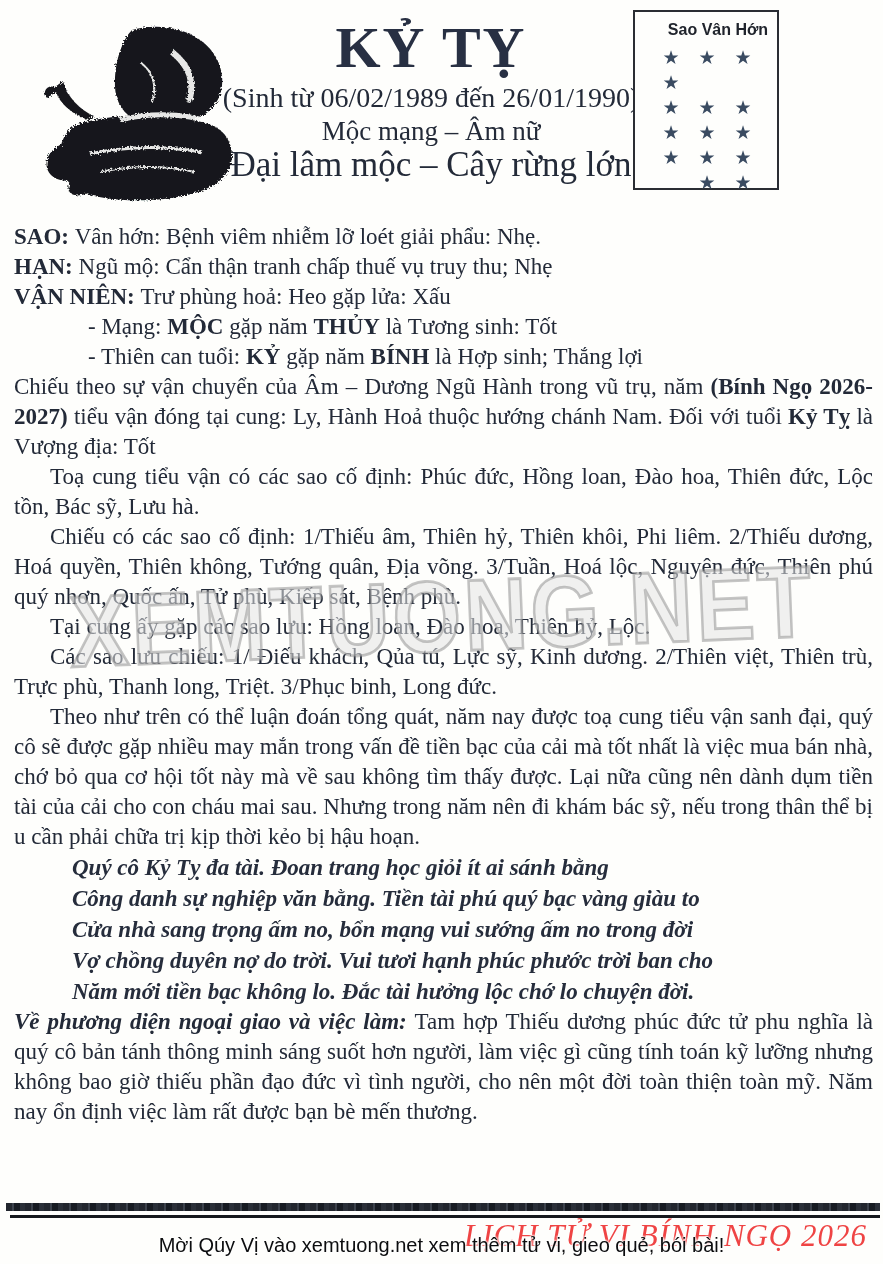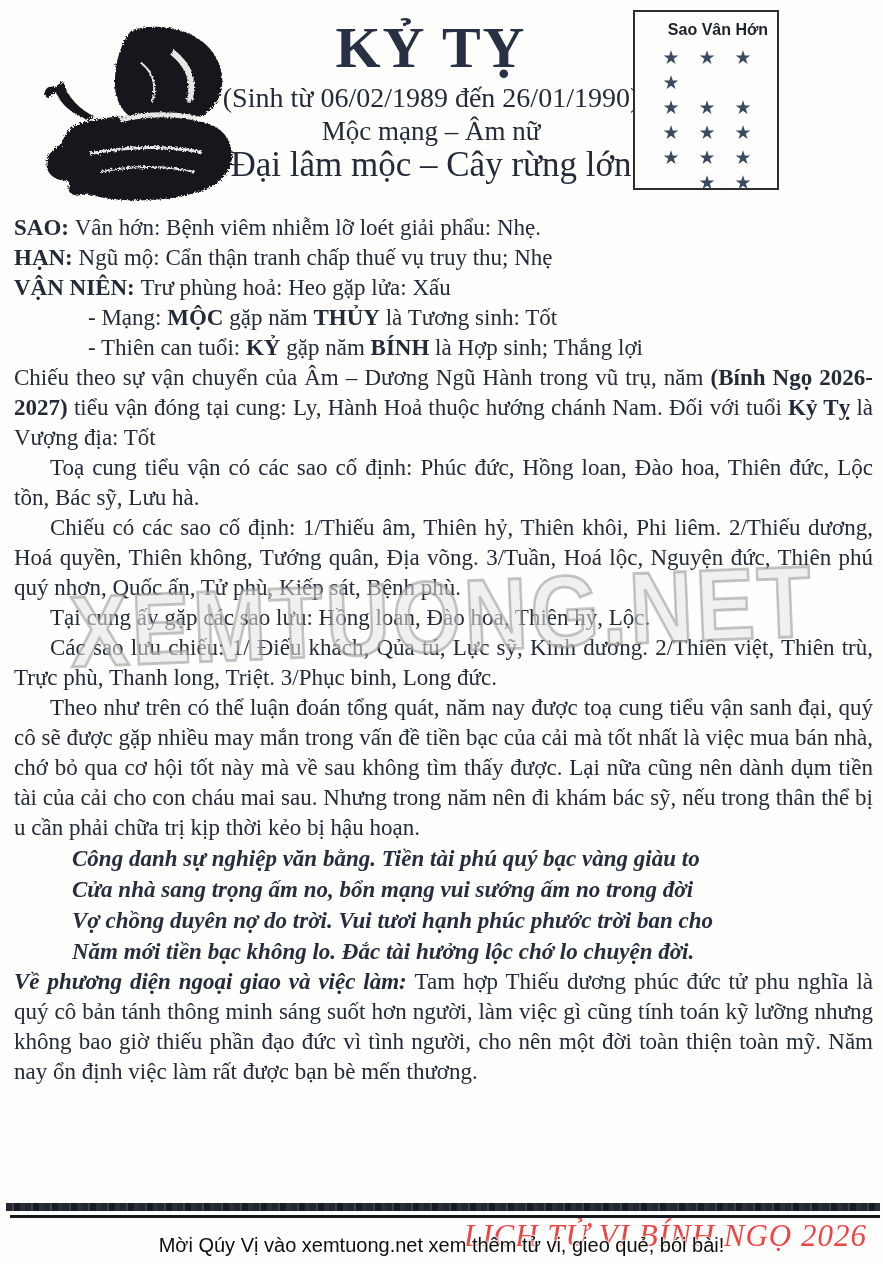--- a/index.html
+++ b/index.html
@@ -24,21 +24,21 @@
   .starbox{
     position:absolute;left:633px;top:10px;width:146px;height:180px;
     border:2.5px solid #2a2d33;background:#fefefc;box-sizing:border-box;
     font-family:"Liberation Sans", sans-serif;
   }
   .starbox-title{text-align:center;font-weight:bold;font-size:16px;margin-top:9px;color:#20242c;padding-left:24px;}
   .star-grid{margin-top:6px;padding-left:18px;}
   .star-row{height:25px;line-height:25px;}
   .star-cell{display:inline-block;width:36px;text-align:center;font-size:19px;}
   
-  .body-text{margin:3px 10px 0 14px;padding-top:3px;}
+  .body-text{margin:12px 10px 0 14px;padding-top:3px;}
   .blk{font-size:23px;line-height:30px;text-align:justify;}
   .blk .b{font-weight:bold;}
   .blk .bi{font-weight:bold;font-style:italic;}
   .blk.ind{text-indent:36px;}
   .blk.dash{padding-left:74px;text-align:left;}
   .blk.poem{padding-left:58px;text-align:left;font-weight:bold;font-style:italic;line-height:31px;color:#262d3c;}
   
   .watermark{
     position:absolute;left:-8px;top:566px;width:900px;
     text-align:center;
@@ -123,20 +123,21 @@
       <div class="blk"><span class="b">HẠN: </span><span>Ngũ mộ: Cẩn thận tranh chấp thuế vụ truy thu; Nhẹ</span></div>
       <div class="blk"><span class="b">VẬN NIÊN: </span><span>Trư phùng hoả: Heo gặp lửa: Xấu</span></div>
       <div class="blk dash"><span>- Mạng: </span><span class="b">MỘC</span><span> gặp năm </span><span class="b">THỦY</span><span> là Tương sinh: Tốt</span></div>
       <div class="blk dash"><span>- Thiên can tuổi: </span><span class="b">KỶ</span><span> gặp năm </span><span class="b">BÍNH</span><span>  là Hợp sinh; Thắng lợi</span></div>
       <div class="blk"><span>Chiếu theo sự vận chuyển của Âm – Dương Ngũ Hành trong vũ trụ, năm </span><span class="b">(Bính Ngọ 2026-2027)</span><span> tiểu vận đóng tại cung: Ly, Hành Hoả thuộc hướng chánh Nam. Đối với tuổi </span><span class="b">Kỷ Tỵ</span><span>  là Vượng địa: Tốt</span></div>
       <div class="blk ind"><span>Toạ cung tiểu vận có các sao cố định: Phúc đức, Hồng loan, Đào hoa, Thiên đức, Lộc tồn, Bác sỹ, Lưu hà.</span></div>
       <div class="blk ind"><span>Chiếu có các sao cố định: 1/Thiếu âm, Thiên hỷ, Thiên khôi, Phi liêm. 2/Thiếu dương, Hoá quyền, Thiên không, Tướng quân, Địa võng. 3/Tuần, Hoá lộc, Nguyện đức, Thiên phú quý nhơn, Quốc ấn, Tử phù, Kiếp sát, Bệnh phù.</span></div>
       <div class="blk ind"><span>Tại cung ấy gặp các sao lưu: Hồng loan, Đào hoa, Thiên hỷ, Lộc.</span></div>
       <div class="blk ind"><span>Các sao lưu chiếu: 1/ Điếu khách, Qủa tú, Lực sỹ, Kinh dương. 2/Thiên việt, Thiên trù, Trực phù, Thanh long, Triệt. 3/Phục binh, Long đức.</span></div>
       <div class="blk ind"><span>Theo như trên có thể luận đoán tổng quát, năm nay được toạ cung tiểu vận sanh đại, quý cô sẽ được gặp nhiều may mắn trong vấn đề tiền bạc của cải mà tốt nhất là việc mua bán nhà, chớ bỏ qua cơ hội tốt này mà về sau không tìm thấy được. Lại nữa  cũng nên dành dụm tiền tài của cải cho con cháu mai sau. Nhưng trong năm nên đi khám bác sỹ, nếu trong thân thể bị u cần phải chữa trị kịp thời kẻo bị hậu hoạn.</span></div>
+      <div class="blk poem"><span>Quý cô Kỷ Tỵ đa tài. Đoan trang học giỏi ít ai sánh bằng</span></div>
       <div class="blk poem"><span>Công danh sự nghiệp văn bằng. Tiền tài phú quý bạc vàng giàu to</span></div>
       <div class="blk poem"><span>Cửa nhà sang trọng ấm no, bổn mạng vui sướng ấm no trong đời</span></div>
       <div class="blk poem"><span>Vợ chồng duyên nợ do trời. Vui tươi hạnh phúc phước trời ban cho</span></div>
       <div class="blk poem"><span>Năm mới tiền bạc không lo. Đắc tài hưởng lộc chớ lo chuyện đời.</span></div>
       <div class="blk"><span class="bi">Về phương diện ngoại giao và việc làm: </span><span>Tam hợp Thiếu dương phúc đức tử phu nghĩa là quý cô bản tánh thông minh sáng suốt hơn người, làm việc gì cũng tính toán kỹ lưỡng nhưng không bao giờ thiếu phần đạo đức vì tình người, cho nên một đời toàn thiện toàn mỹ. Năm nay ổn định việc làm rất được bạn bè mến thương.</span></div>
     </div>
 
   <div class="watermark">XEMTUONG.NET</div>
 
   <div class="rule-thick"></div>

